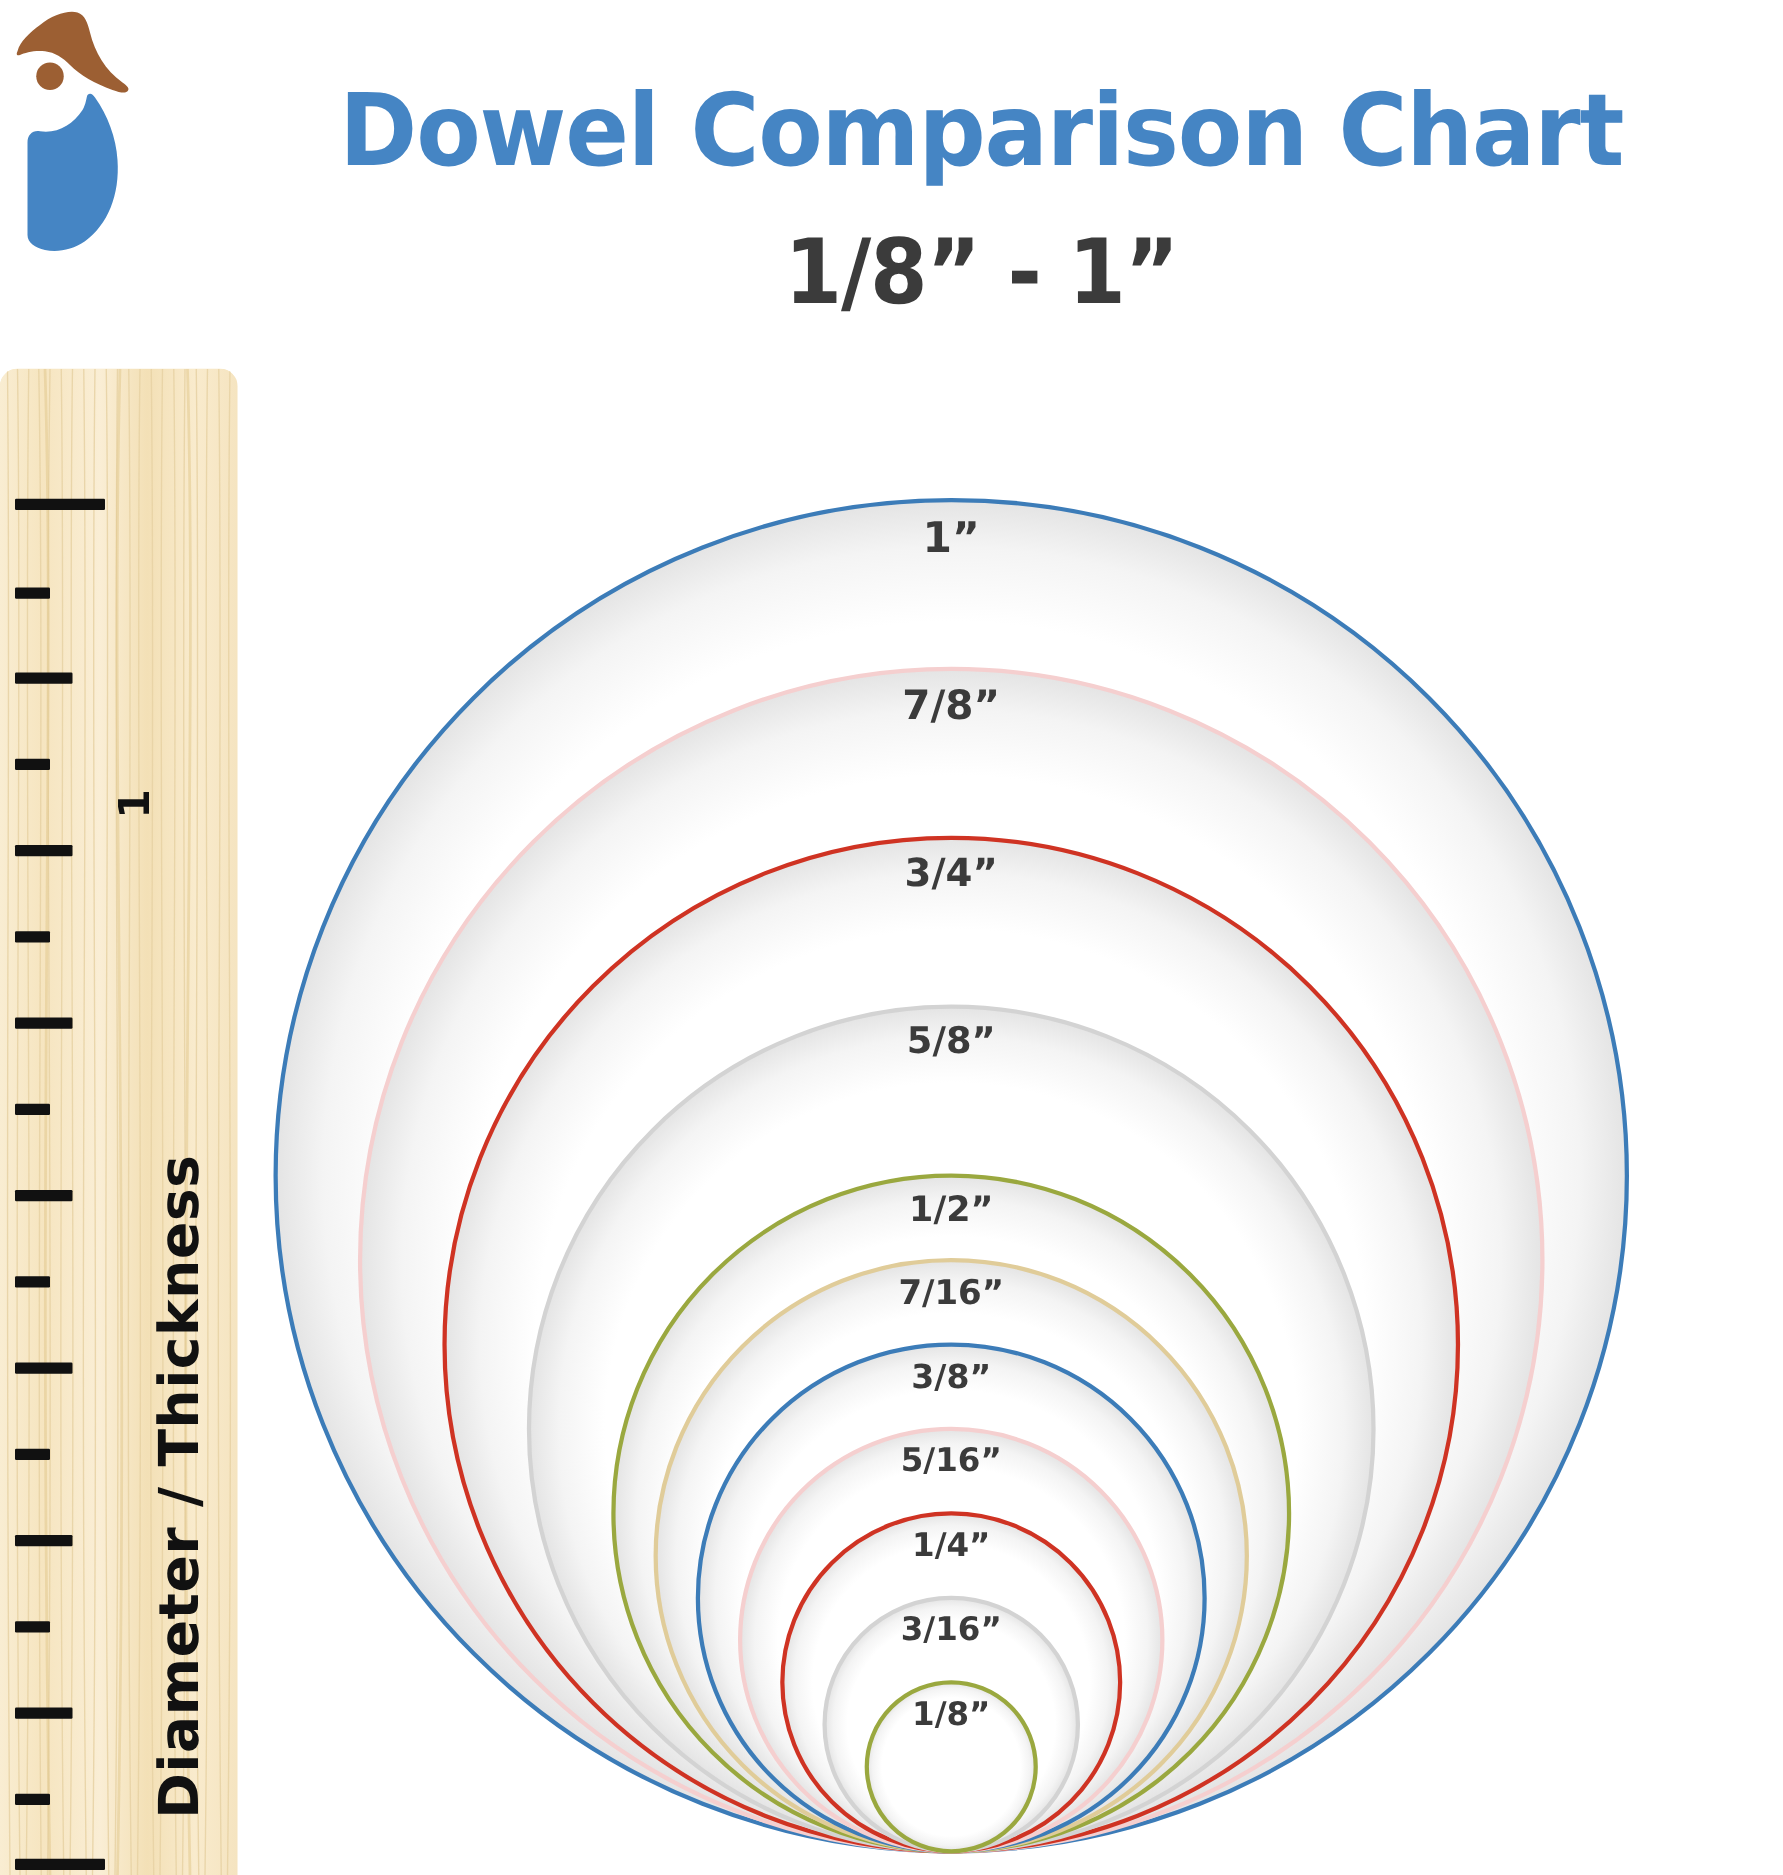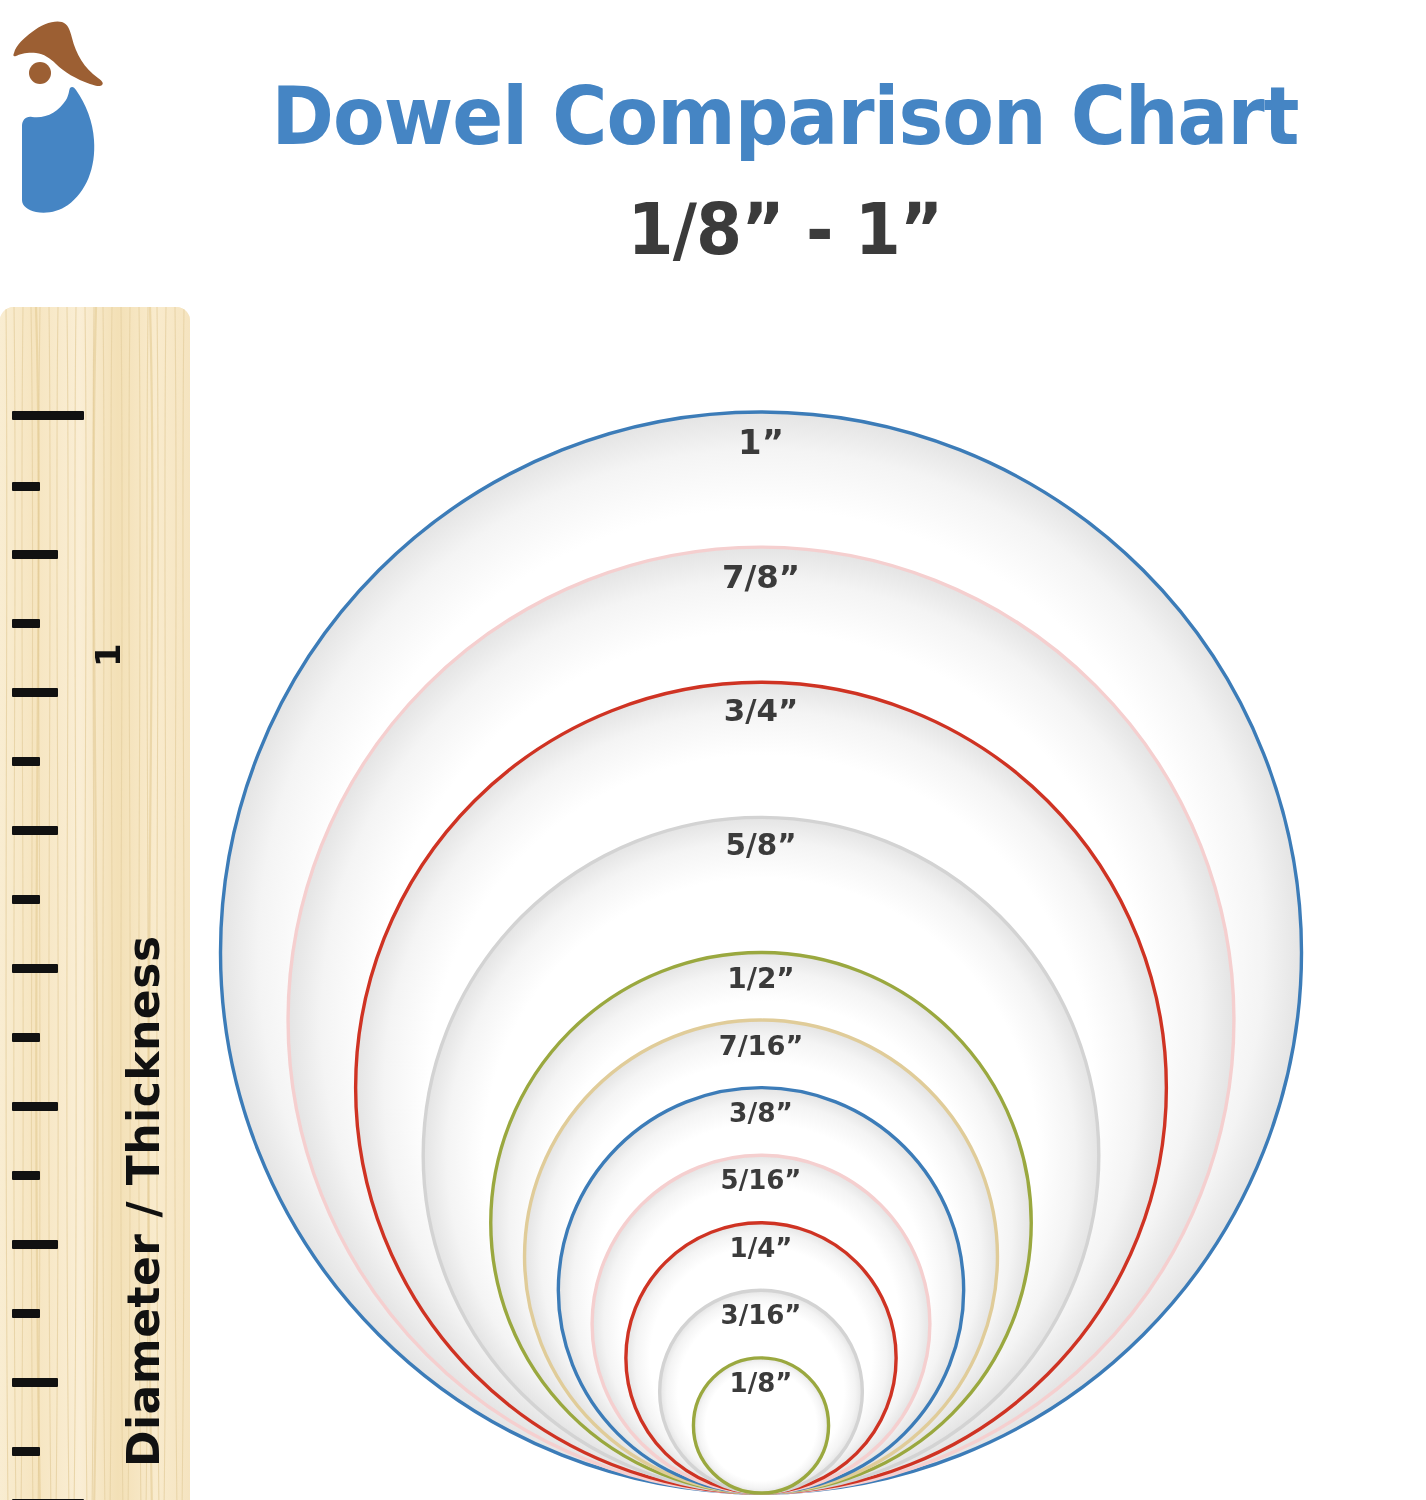--- a/index.html
+++ b/index.html
@@ -1,21 +1,21 @@
 <!DOCTYPE html>
 <html><head>
 <meta charset="utf-8">
 <style>
   html,body{margin:0;padding:0;}
   body{
     width:1426px;height:1500px;position:relative;overflow:hidden;
     background:#ffffff;
     font-family:"DejaVu Sans","Liberation Sans",sans-serif;
   }
-  #stage{position:absolute;inset:0;margin-top:12px;}
+  #stage{position:absolute;inset:0;}
 
   
   #logo{position:absolute;left:6px;top:4px;width:120px;height:200px;}
 
   
   #title{
     position:absolute;left:150px;top:58px;width:1270px;
     text-align:center;
     font-family:"DejaVu Sans","Liberation Sans",sans-serif;
     font-weight:700;font-size:80px;letter-spacing:-1px;

